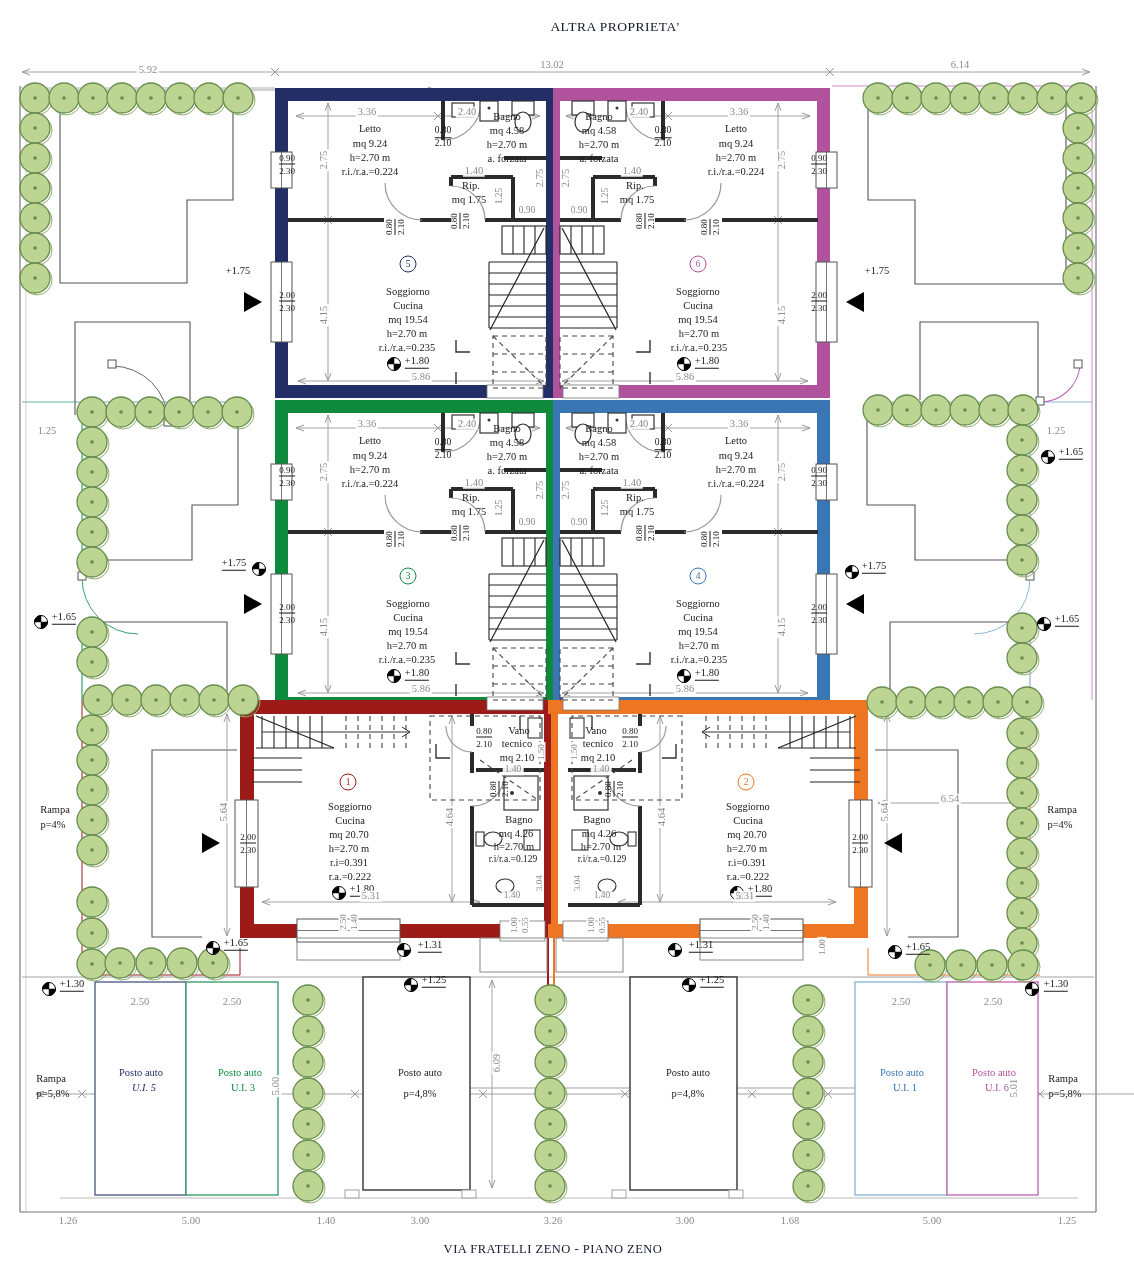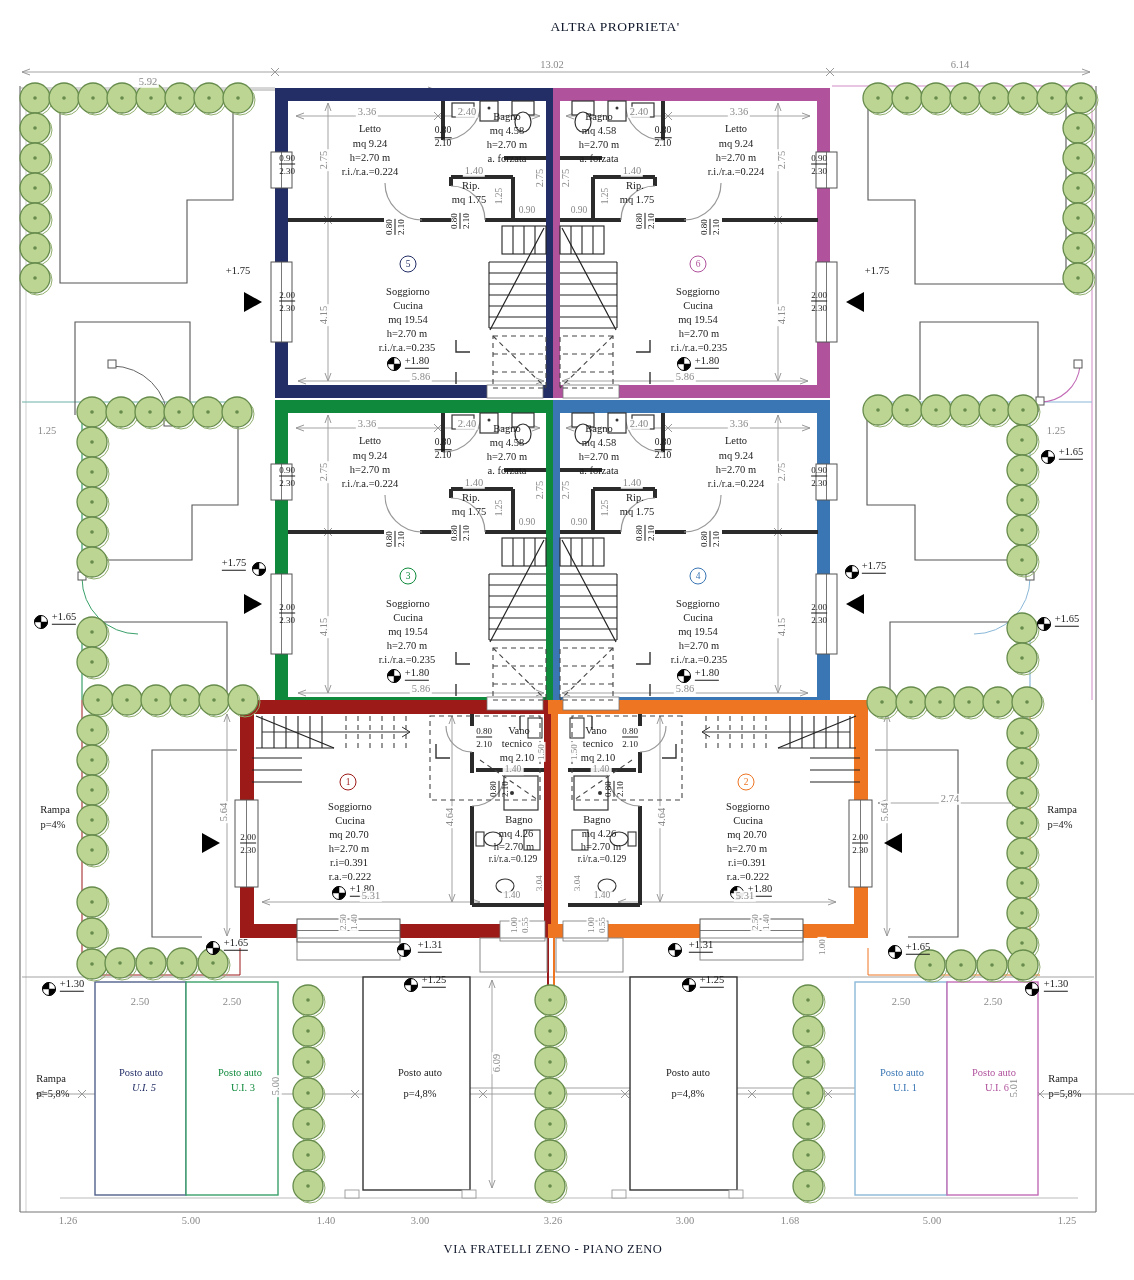--- a/index.html
+++ b/index.html
@@ -1158,21 +1158,21 @@
       <div class="lb" style="left: 698px; top: 604px;">Soggiorno</div>
       <div class="lb" style="left: 698px; top: 618px;">Cucina</div>
       <div class="lb" style="left: 698px; top: 632px;">mq 19.54</div>
       <div class="lb" style="left: 699px; top: 646px;">h=2.70 m</div>
       <div class="lb" style="left: 699px; top: 660px;">r.i./r.a.=0.235</div>
       <div class="lb und" style="left: 707px; top: 674px;">+1.80</div>
       <div class="lb rot dim" style="left: 782px; top: 627px;">4.15</div>
       <div class="lb dim" style="left: 685px; top: 689px;">5.86</div>
       <div class="lb circ" style="left: 408px; top: 576px; color: rgb(15, 138, 60);">3</div>
       <div class="lb circ" style="left: 698px; top: 576px; color: rgb(58, 118, 180);">4</div>
-      <div class="lb dim" style="left: 148px; top: 82px;">5.92</div>
+      <div class="lb dim" style="left: 148px; top: 70px;">5.92</div>
       <div class="lb dim" style="left: 552px; top: 65px;">13.02</div>
       <div class="lb dim" style="left: 960px; top: 65px;">6.14</div>
       <div class="lb" style="left: 238px; top: 271px;">+1.75</div>
       <div class="lb" style="left: 877px; top: 271px;">+1.75</div>
       <div class="lb und" style="left: 234px; top: 564px;">+1.75</div>
       <div class="lb und" style="left: 874px; top: 567px;">+1.75</div>
       <div class="lb dim" style="left: 47px; top: 431px;">1.25</div>
       <div class="lb dim" style="left: 1056px; top: 431px;">1.25</div>
       <div class="lb und" style="left: 64px; top: 618px;">+1.65</div>
       <div class="lb und" style="left: 1071px; top: 453px;">+1.65</div>
@@ -1239,21 +1239,21 @@
       <div class="lb rot dim" style="left: 755px; top: 922px; font-size: 9px;">2.50</div>
       <div class="lb rot dim" style="left: 766px; top: 922px; font-size: 9px;">1.40</div>
       <div class="lb und" style="left: 860px; top: 838px; font-size: 9px;">2.00</div>
       <div class="lb" style="left: 860px; top: 850px; font-size: 9px;">2.30</div>
       <div class="lb und" style="left: 701px; top: 946px;">+1.31</div>
       <div class="lb rot dim" style="left: 822px; top: 947px; font-size: 9px;">1.00</div>
       <div class="lb" style="left: 55px; top: 810px;">Rampa</div>
       <div class="lb" style="left: 53px; top: 825px;">p=4%</div>
       <div class="lb" style="left: 1062px; top: 810px;">Rampa</div>
       <div class="lb" style="left: 1060px; top: 825px;">p=4%</div>
-      <div class="lb dim" style="left: 950px; top: 799px;">2.74</div>
+      <div class="lb dim" style="left: 950px; top: 799px;">6.54</div>
       <div class="lb rot dim" style="left: 224px; top: 812px;">5.64</div>
       <div class="lb rot dim" style="left: 885px; top: 812px;">5.64</div>
       <div class="lb und" style="left: 236px; top: 944px;">+1.65</div>
       <div class="lb und" style="left: 918px; top: 948px;">+1.65</div>
       <div class="lb und" style="left: 72px; top: 985px;">+1.30</div>
       <div class="lb und" style="left: 1056px; top: 985px;">+1.30</div>
       <div class="lb dim" style="left: 140px; top: 1002px;">2.50</div>
       <div class="lb dim" style="left: 232px; top: 1002px;">2.50</div>
       <div class="lb dim" style="left: 901px; top: 1002px;">2.50</div>
       <div class="lb dim" style="left: 993px; top: 1002px;">2.50</div>

